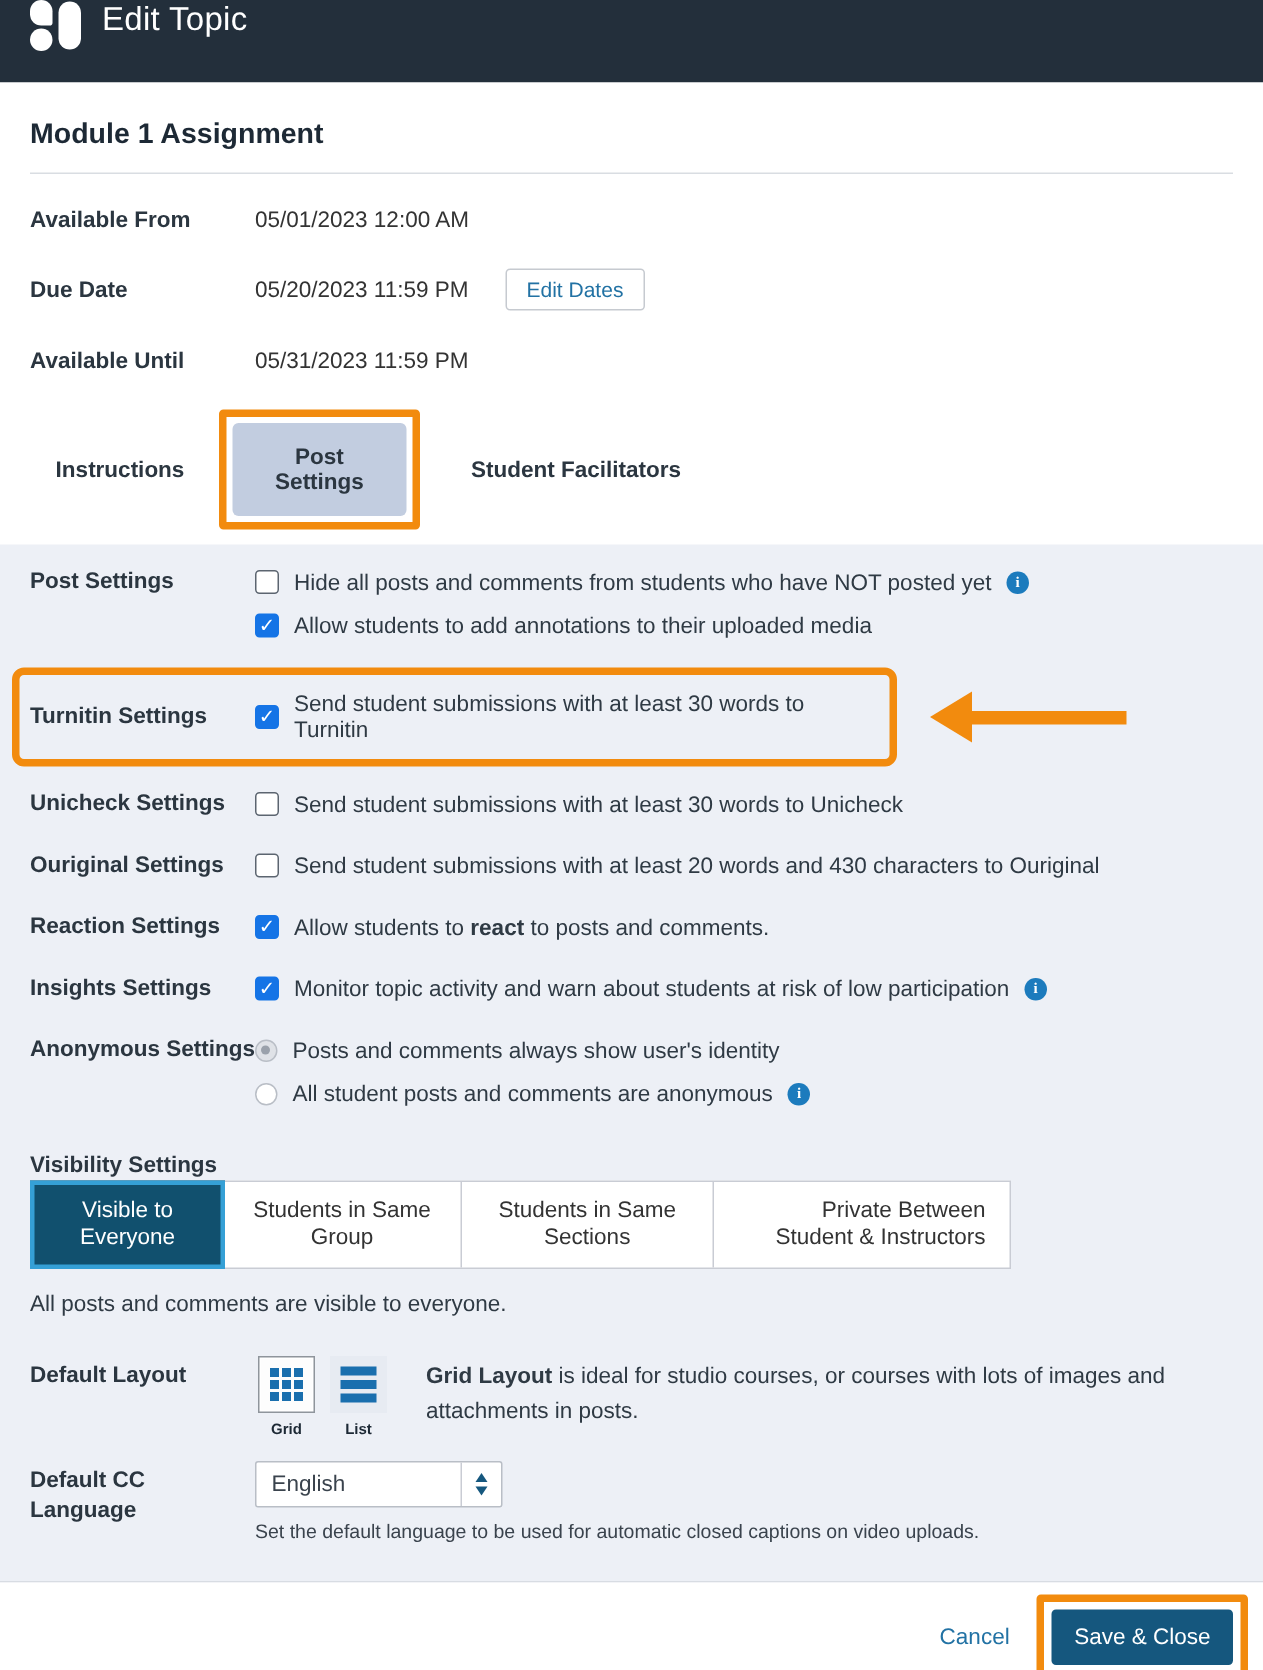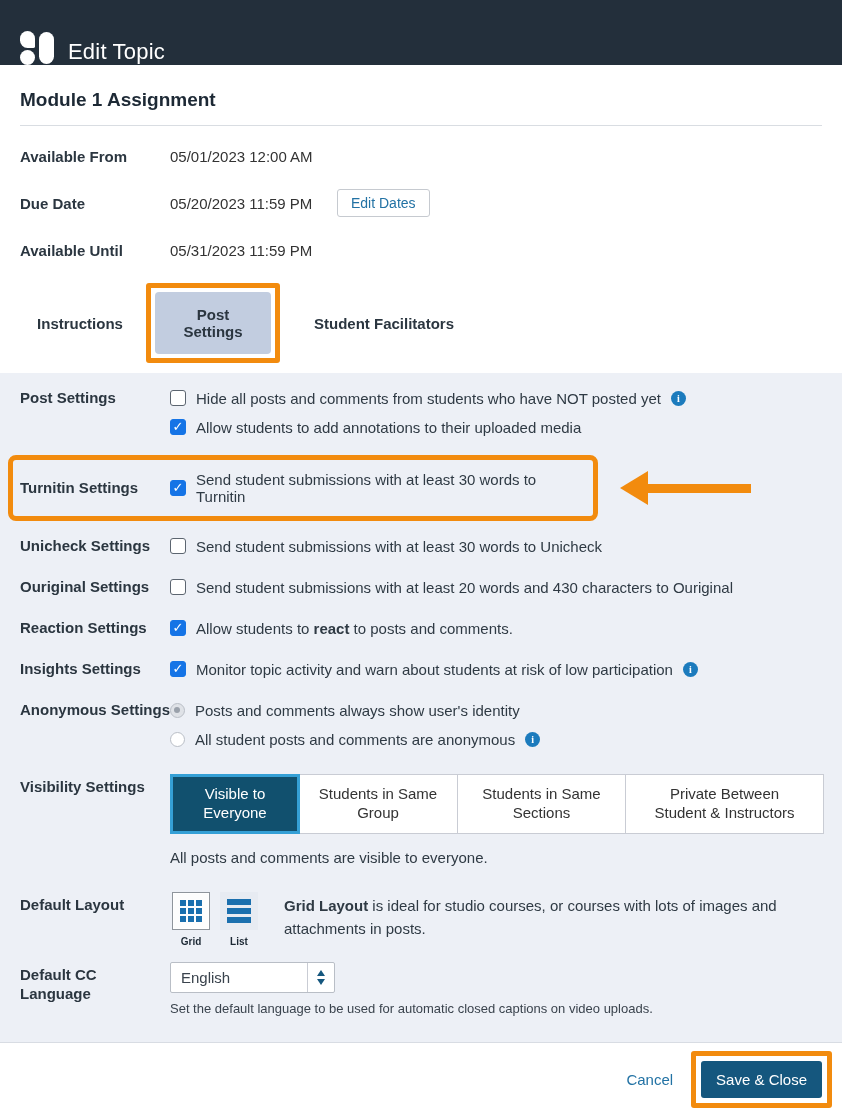--- a/index.html
+++ b/index.html
@@ -1,20 +1,20 @@
 <!DOCTYPE html>
 <html><head>
 <meta charset="utf-8">
 <style>
   * { margin:0; padding:0; box-sizing:border-box; }
   html,body { width:842px; background:#fff; font-family:"Liberation Sans","DejaVu Sans",sans-serif; color:#2b3640; }
   body { position:relative; min-height:1113px; }
 
   
-  .app-header { height:65px; background:#232f3b; display:flex; align-items:flex-end; padding:0 20px; }
+  .app-header { height:55px; background:#232f3b; display:flex; align-items:flex-start; padding:0 20px; }
   .logo { width:34px; height:34px; position:relative; margin-right:14px; }
   .logo .l-top { position:absolute; left:0; top:0; width:15px; height:17px; background:#fff; border-radius:8px 8px 2px 8px; }
   .logo .l-bot { position:absolute; left:0; bottom:0; width:15px; height:15px; background:#fff; border-radius:50%; }
   .logo .l-right { position:absolute; right:0; top:1px; width:15px; height:32px; background:#fff; border-radius:8px; }
   .app-title { color:#fff; font-size:22px; font-weight:400; letter-spacing:.2px; }
 
   
   .top-section { padding:24px 20px 0 20px; background:#fff; }
   .page-title { font-size:19px; font-weight:700; color:#1d2935; margin-bottom:14px; }
   .title-rule { border:none; border-top:1px solid #d9dde2; margin:0 0 16px 0; }
@@ -57,21 +57,21 @@
   .turnitin-wrap { position:relative; margin:2px 0 12px -12px; width:590px; }
   .turnitin-box { border:5px solid #f28b0e; border-radius:8px; padding:11px 8px 11px 7px; display:flex; align-items:center; }
   .turnitin-box .setting-label { padding-top:0; }
   .annotation-arrow { position:absolute; left:612px; top:50%; transform:translateY(-50%); display:flex; align-items:center; }
   .arrow-head { width:0; height:0; border-top:17px solid transparent; border-bottom:17px solid transparent; border-right:28px solid #f28b0e; }
   .arrow-shaft { width:103px; height:9px; background:#f28b0e; }
 
   
   .seg-control { display:flex; width:654px; background:#fff; border:1px solid #c9ccd4; }
   .seg { display:flex; align-items:center; justify-content:center; text-align:center; font-size:15px; color:#333; border-right:1px solid #c9ccd4; min-height:55px; padding:8px 16px; line-height:1.25; cursor:pointer; }
-  .seg:last-child { border-right:none; }
+  .seg:last-child { border-right:none;text-align:right; }
   .seg-0 { width:130px; } .seg-1 { width:168px; } .seg-2 { width:159px; } .seg-3 { width:197px; }
   .seg.selected { background:#11506e; color:#fff; border:3px solid #35a0d6; margin:-1px; position:relative; z-index:1; }
   .seg-desc { font-size:15px; color:#2f3a44; margin-top:15px; }
 
   
   .layout-line { display:flex; align-items:flex-start; }
   .layout-choice { width:42px; text-align:center; margin-right:6px; cursor:pointer; }
   .layout-btn { width:38px; height:38px; display:flex; align-items:center; justify-content:center; margin:0 auto; background:#e7ebf2; }
   .layout-btn.selected { background:#fdfdfd; border:1px solid #8f959c; box-shadow:0 0 0 1px #fff inset; }
   .grid-glyph { display:grid; grid-template-columns:repeat(3,6px); grid-template-rows:repeat(3,6px); gap:2px; }
@@ -219,21 +219,21 @@
         <span>Posts and comments always show user's identity</span>
       </div>
       <div class="check-line">
         <span class="radio"></span>
         <span>All student posts and comments are anonymous</span>
         <span class="info-icon">i</span>
       </div>
     </div>
   </div>
 
-  <div class="setting-row" style="margin-top:22px;">
+  <div class="setting-row" style="margin-top:22px;flex-direction:column;">
     <div class="setting-label">Visibility Settings</div>
     <div class="setting-content">
       <div class="seg-control">
         <div class="seg seg-0 selected">Visible to Everyone</div>
         <div class="seg seg-2">Students in Same Group</div>
         <div class="seg seg-1">Students in Same Sections</div>
         <div class="seg seg-3">Private Between Student &amp; Instructors</div>
       </div>
       <div class="seg-desc">All posts and comments are visible to everyone.</div>
     </div>

